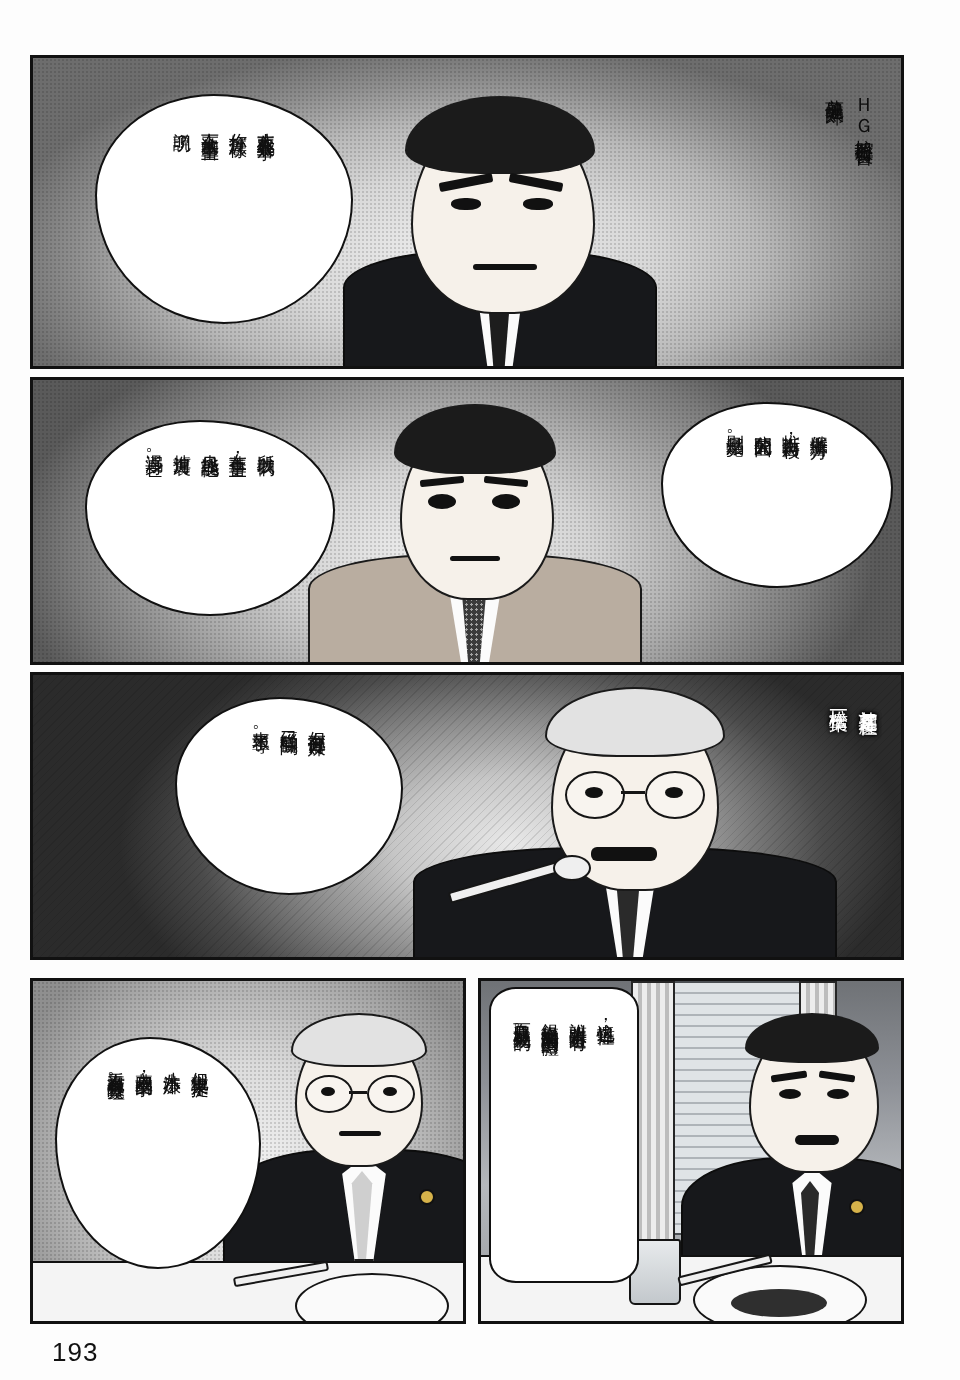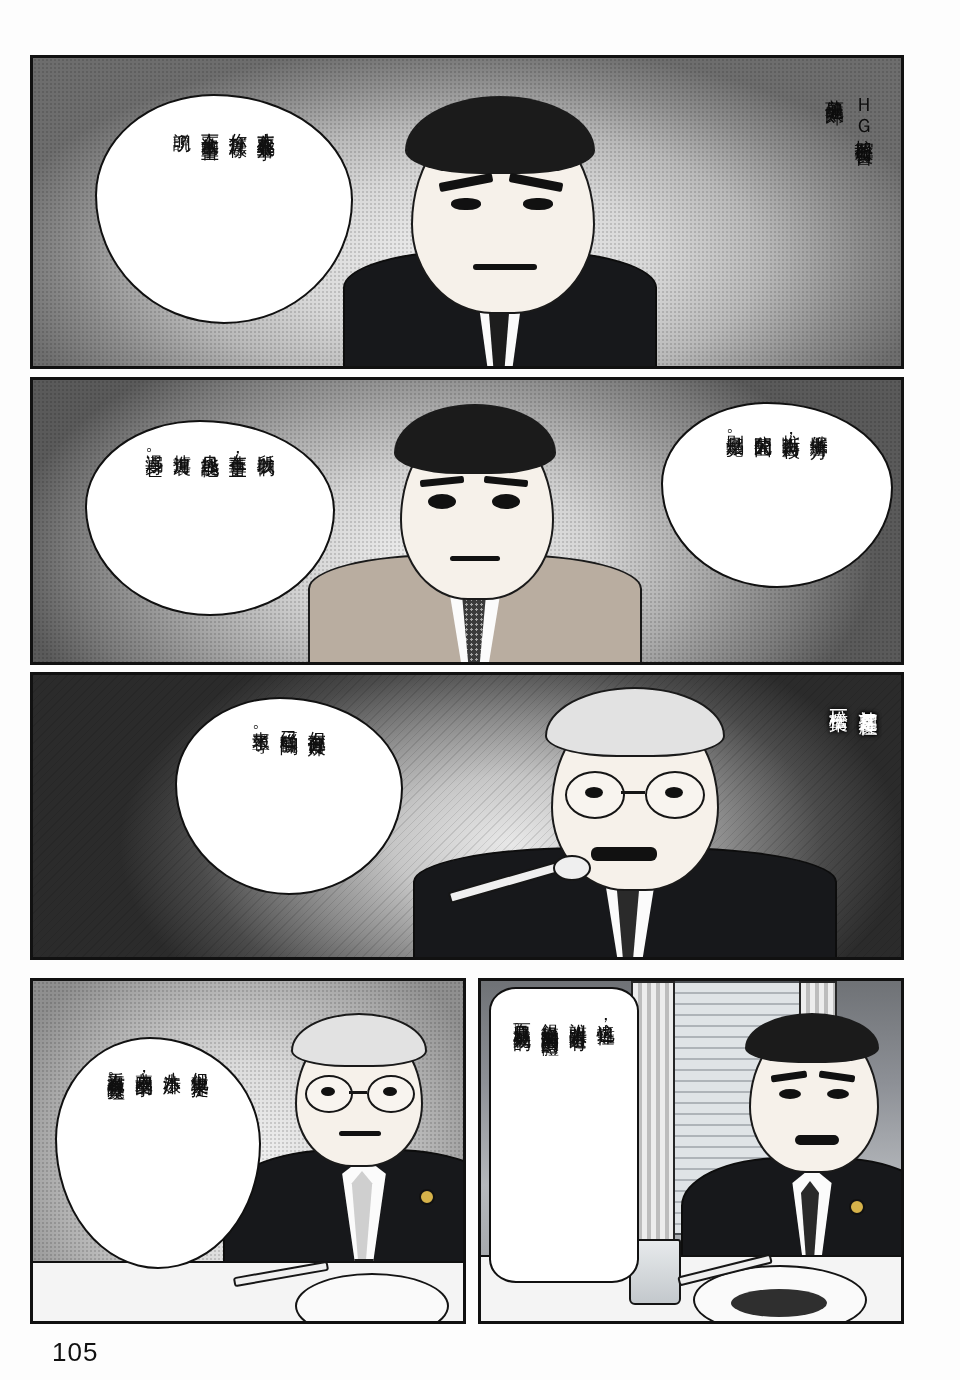--- a/index.html
+++ b/index.html
@@ -379,14 +379,14 @@
     <div class="utensil" style="left:196px; bottom:46px; width:92px; height:6px; transform:rotate(-14deg);"></div>
 
     <div class="balloon cloudy" style="left:8px; top:6px; width:150px; height:296px; border-radius:18% / 8%;">
       <div class="vtext" style="font-size:18px; height:252px;">這也難怪，
 誰叫八木附近還有
 銀座俱樂部老闆娘的遺體，
 而且還是被勒死的。</div>
     </div>
   </div>
 
-  <div class="page-number">105</div>
+  <div class="page-number">193</div>
 </div>
 
 </body></html>

